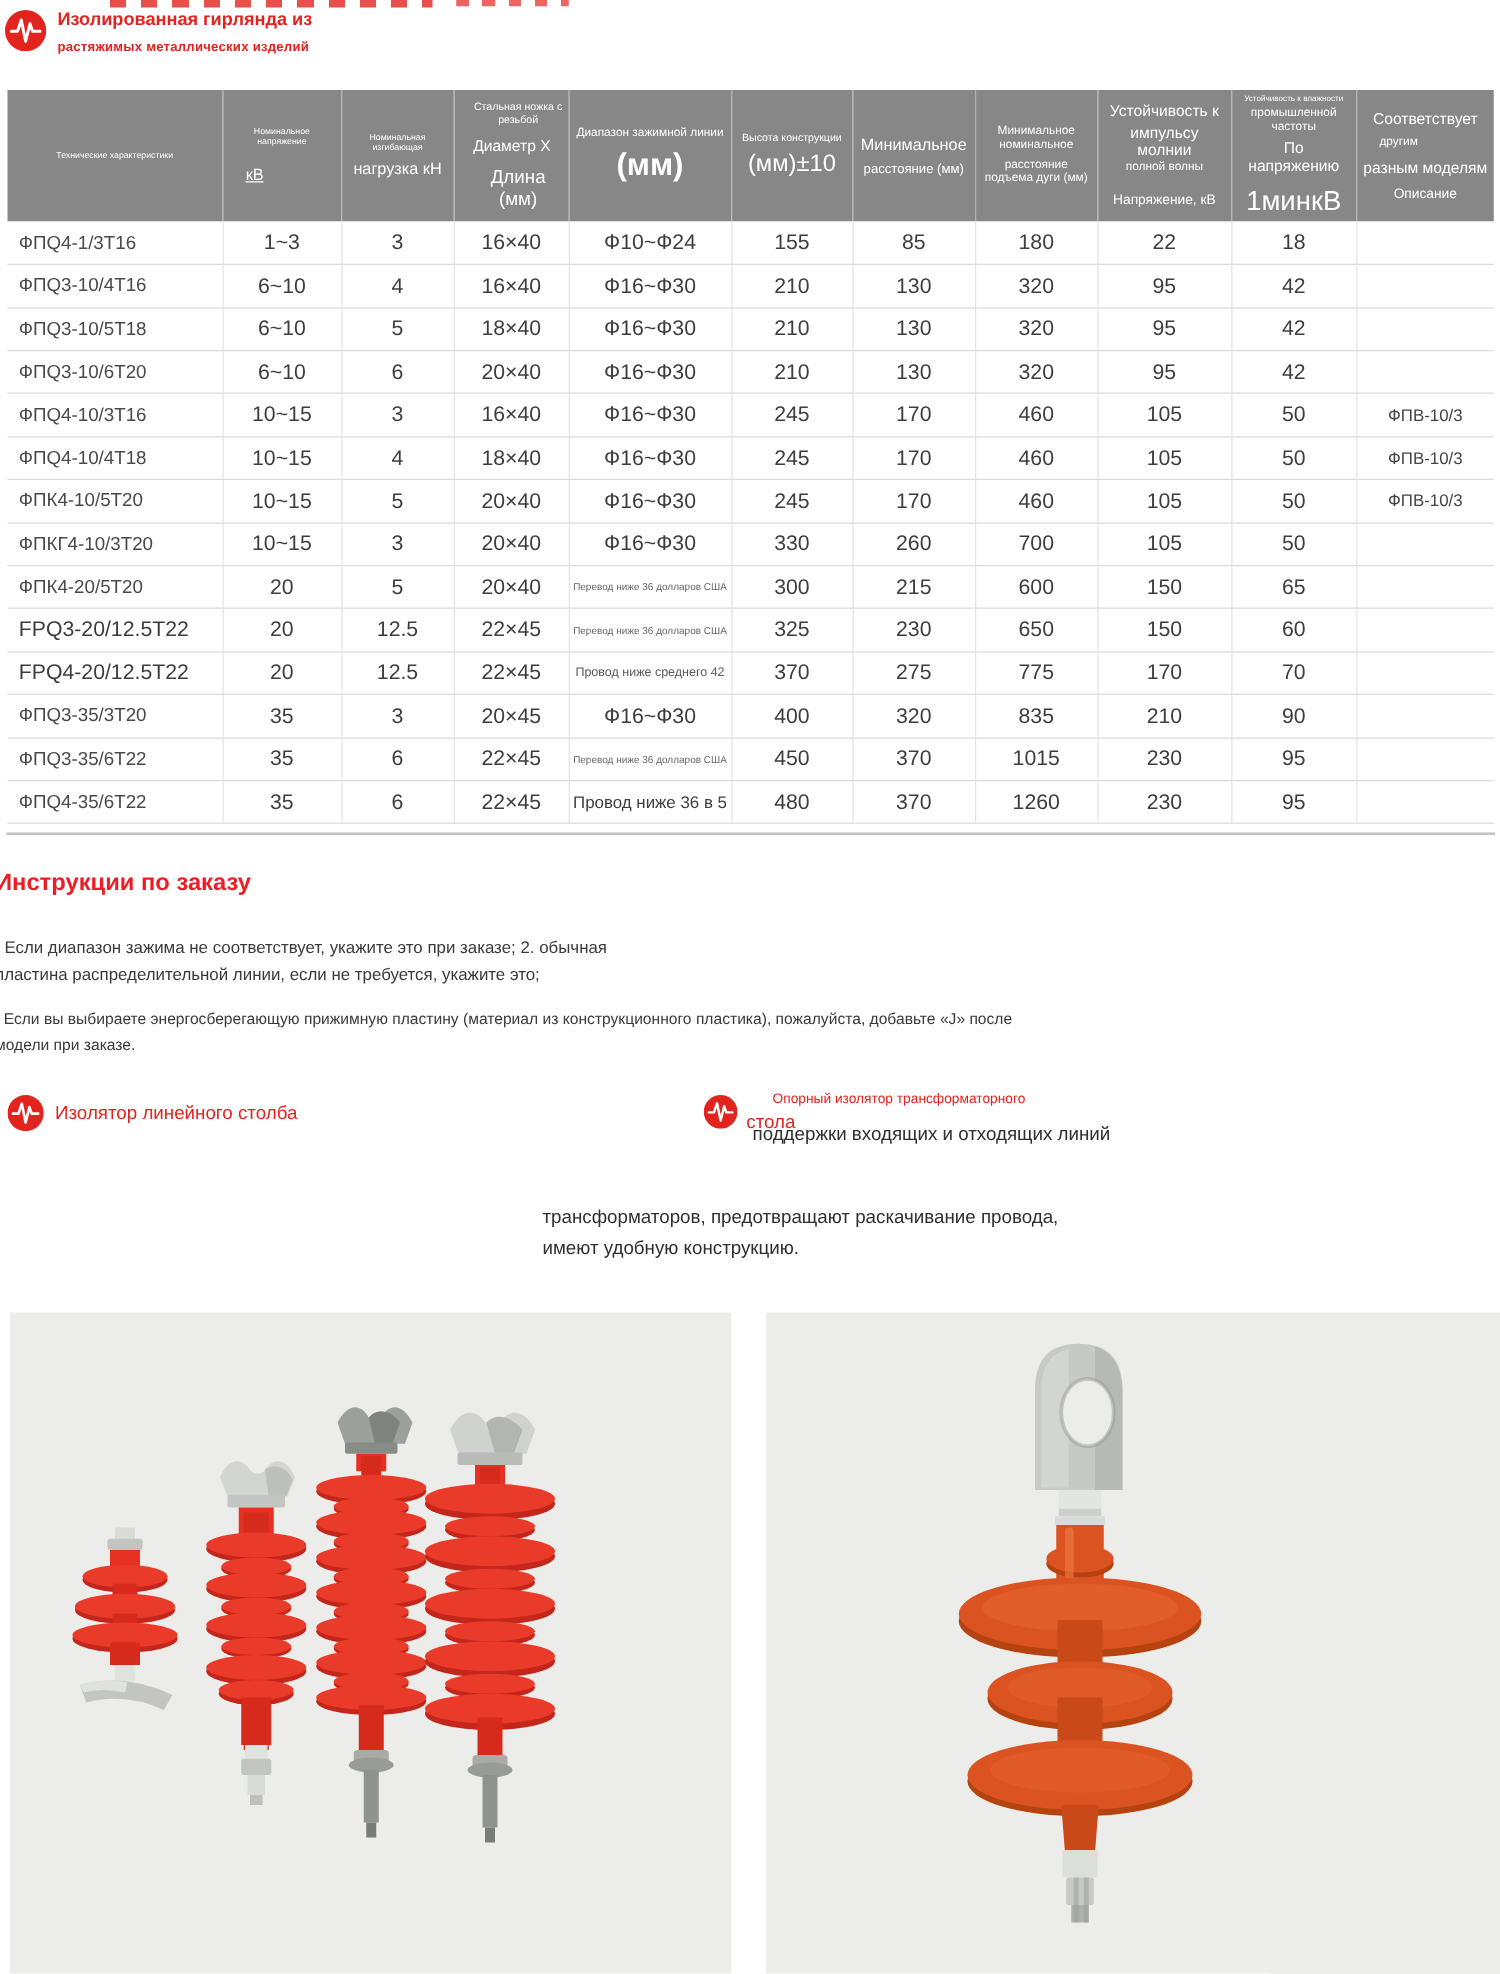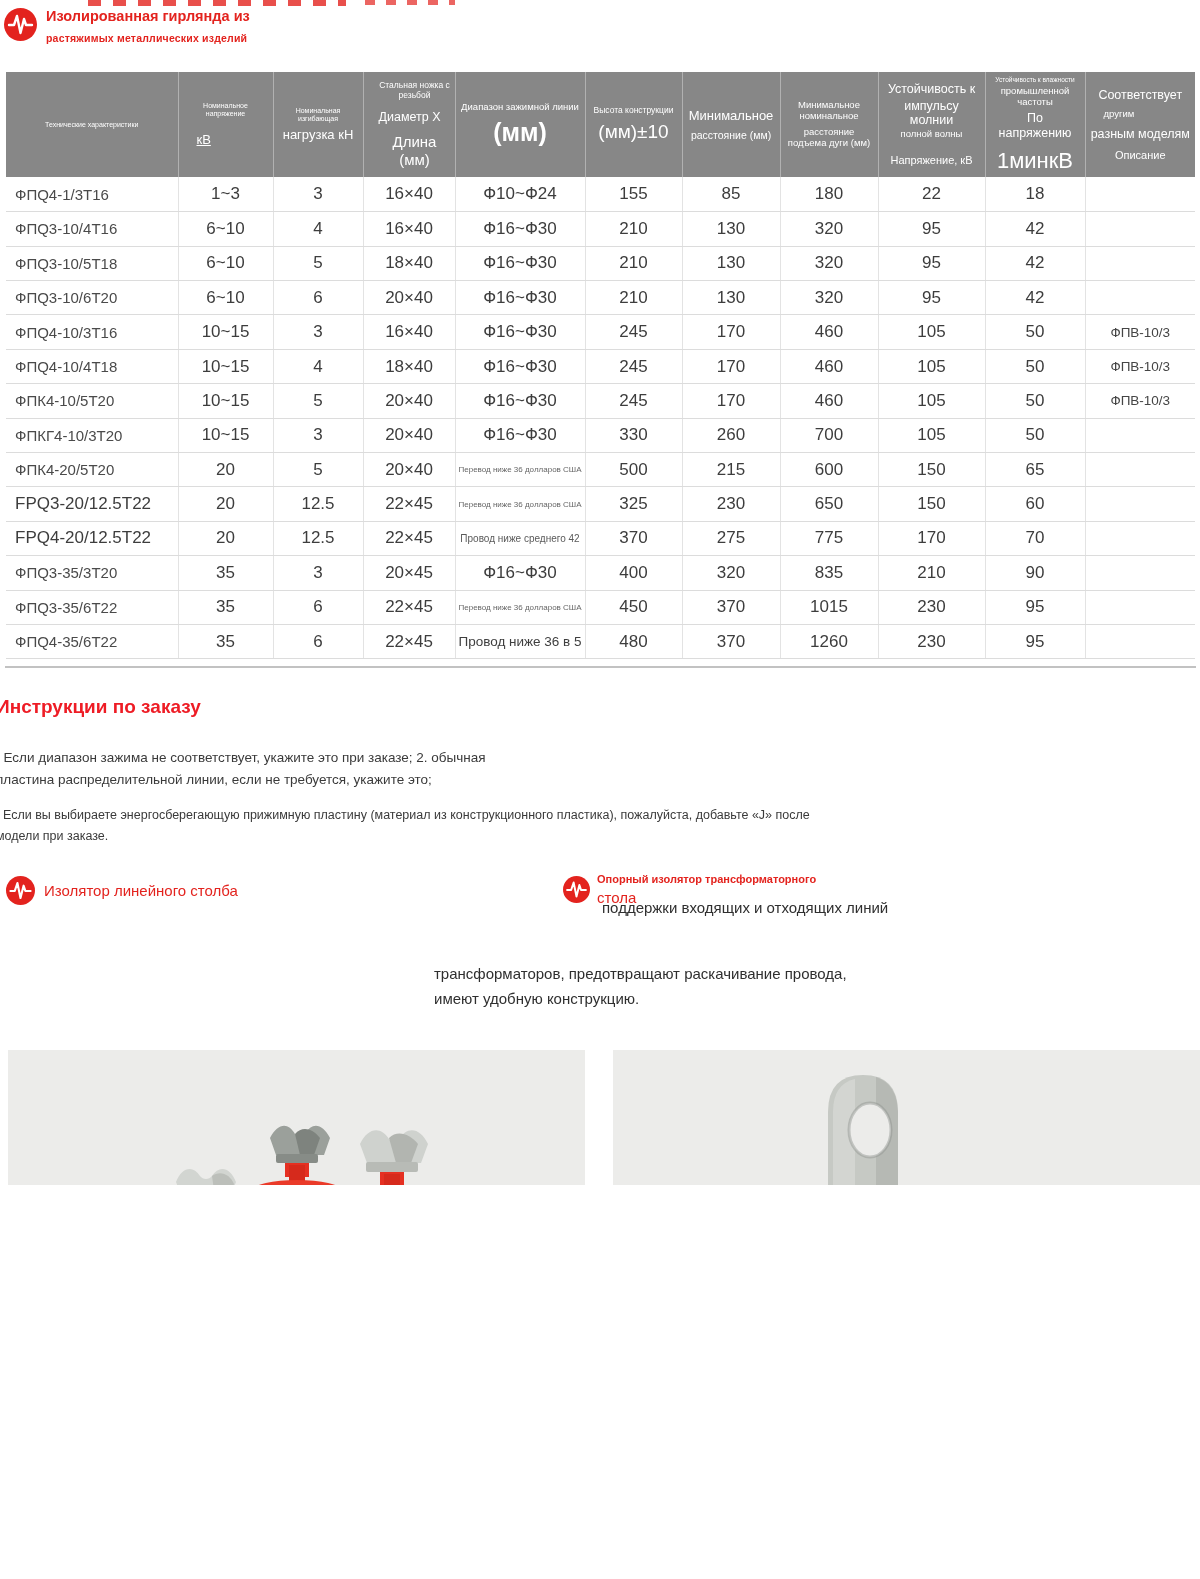--- a/index.html
+++ b/index.html
@@ -1,17 +1,17 @@
 <!DOCTYPE html>
 <html><head>
 <meta charset="utf-8">
 <style>
   html,body{margin:0;padding:0;background:#fff;}
   body{width:1200px;font-family:"Liberation Sans", sans-serif;}
-  .page{position:relative;width:1200px;height:1185px;background:#fff;overflow:hidden;}
+  .page{position:relative;width:1200px;height:1579px;background:#fff;overflow:hidden;}
 
   
   .brand{position:absolute;left:4px;top:4px;}
   .brand-icon{position:absolute;left:0;top:4px;width:33px;height:33px;}
   .brand-line1{position:absolute;left:42px;top:4px;width:420px;font-size:14.5px;font-weight:700;color:#e3231e;white-space:nowrap;}
   .brand-line2{position:absolute;left:42px;top:28px;width:420px;font-size:10.5px;font-weight:700;color:#e3231e;white-space:nowrap;letter-spacing:.2px;}
   .crop-frag{position:absolute;left:88px;top:0;width:258px;height:6px;
      background:repeating-linear-gradient(90deg,#e3231e 0 13px,transparent 13px 25px);opacity:.8;}
   .crop-frag2{position:absolute;left:365px;top:0;width:90px;height:5px;
      background:repeating-linear-gradient(90deg,#e3231e 0 10px,transparent 10px 21px);opacity:.7;}
@@ -50,21 +50,21 @@
 
   
   .instr-title{position:absolute;left:-4px;top:696px;font-size:19px;font-weight:700;color:#ee1c25;white-space:nowrap;}
   .instr-p1{position:absolute;left:-4px;top:747px;font-size:13.5px;color:#3a3a3a;line-height:22px;white-space:nowrap;}
   .instr-p2{position:absolute;left:-4px;top:805px;font-size:12.5px;color:#3a3a3a;line-height:21px;white-space:nowrap;}
 
   
   .sec-left-icon{position:absolute;left:6px;top:876px;width:29px;height:29px;}
   .sec-left-label{position:absolute;left:44px;top:882px;font-size:15px;color:#e3231e;white-space:nowrap;}
   .sec-right-icon{position:absolute;left:563px;top:876px;width:27px;height:27px;}
-  .sec-right-l1{position:absolute;left:597px;top:873px;font-size:11px;color:#e3231e;white-space:nowrap;font-weight:bold;}
+  .sec-right-l1{position:absolute;left:618px;top:873px;font-size:11px;color:#e3231e;white-space:nowrap;}
   .sec-right-l2{position:absolute;left:597px;top:889px;font-size:15px;color:#e3231e;white-space:nowrap;}
 
   
   .desc-l1{position:absolute;left:588px;top:921px;font-size:12.5px;color:#333;white-space:nowrap;}
   .desc-l2{position:absolute;left:602px;top:899px;font-size:15px;color:#2f2f2f;white-space:nowrap;}
   .desc-l3{position:absolute;left:434px;top:965px;font-size:15px;color:#2f2f2f;white-space:nowrap;}
   .desc-l4{position:absolute;left:434px;top:990px;font-size:15px;color:#2f2f2f;white-space:nowrap;}
 
   
   .panel-left{position:absolute;left:8px;top:1050px;width:577px;height:529px;background:#ececea;}
@@ -289,21 +289,21 @@
       <td><span>50</span></td>
       <td class="match"><span></span></td>
     </tr>
 
     <tr>
       <td class="model"><span>ФПК4-20/5Т20</span></td>
       <td><span>20</span></td>
       <td><span>5</span></td>
       <td><span>20×40</span></td>
       <td class="clamp-xs"><span>Перевод ниже 36 долларов США</span></td>
-      <td><span>500</span></td>
+      <td><span>300</span></td>
       <td><span>215</span></td>
       <td><span>600</span></td>
       <td><span>150</span></td>
       <td><span>65</span></td>
       <td class="match"><span></span></td>
     </tr>
 
     <tr class="fpq">
       <td class="model"><span>FPQ3-20/12.5Т22</span></td>
       <td><span>20</span></td>

